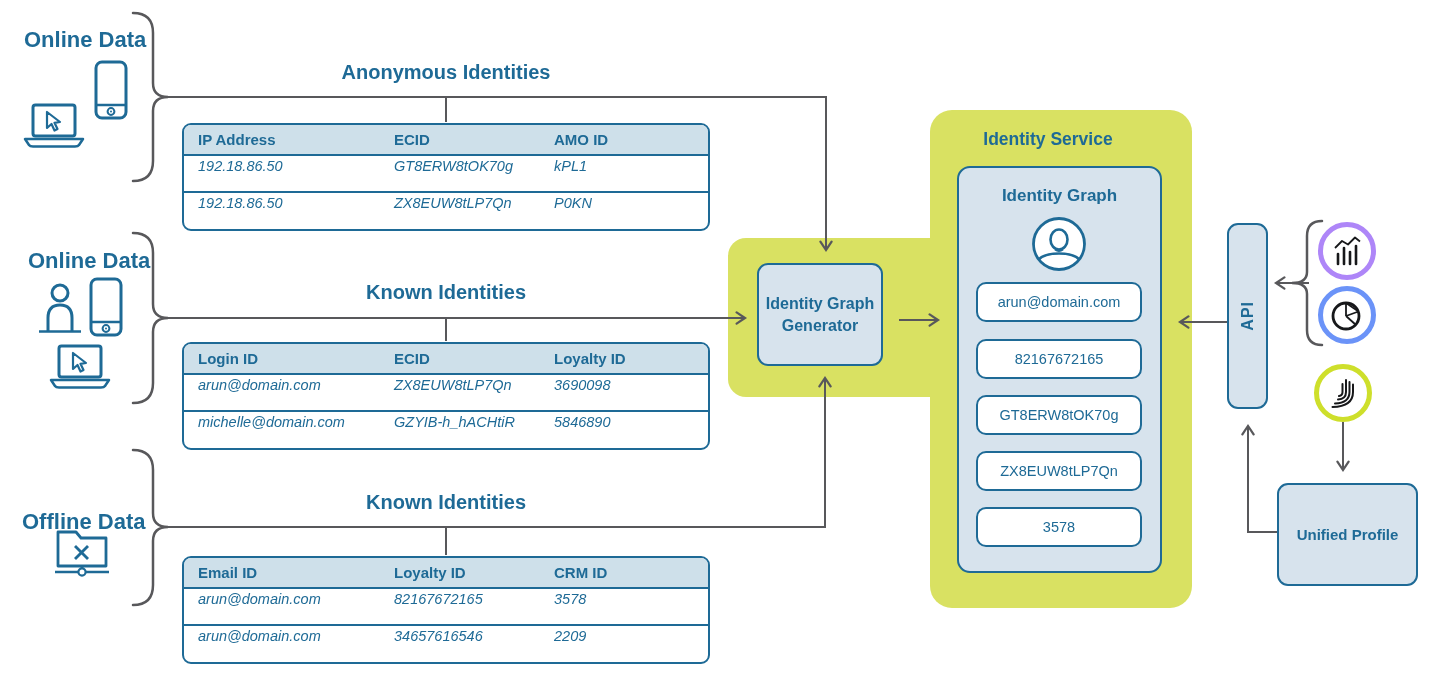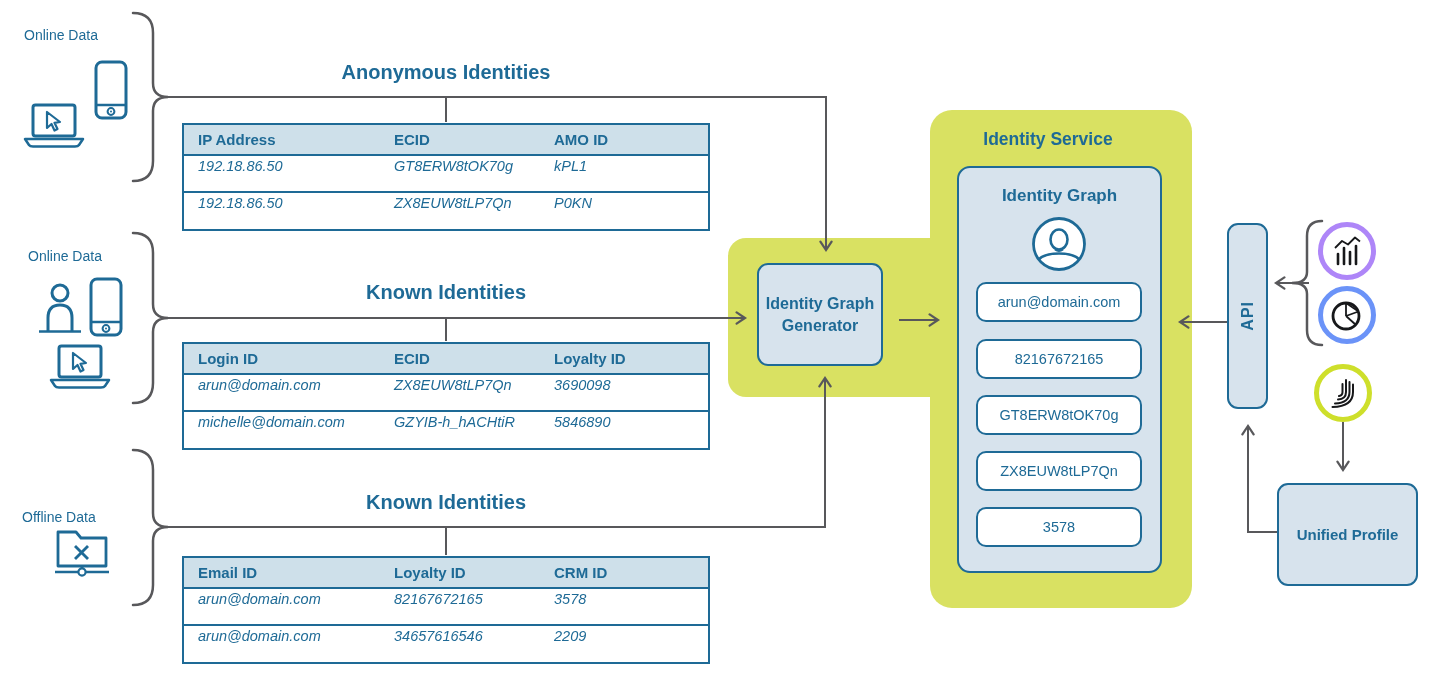--- a/index.html
+++ b/index.html
@@ -8,21 +8,21 @@
     --headerfill:#CEE0EA;
     --green:#D9E162;
     --gray:#58585B;
     --ring-purple:#AE86F8;
     --ring-blue:#6B93F8;
     --ring-green:#CEDF2B;
   }
   html,body{margin:0;padding:0;background:#fff;}
   body{font-family:"Liberation Sans",sans-serif;}
   #canvas{position:relative;width:1439px;height:680px;background:#ffffff;overflow:hidden;}
-  .group-label{position:absolute;font-size:14px;font-weight:400;color:var(--blue);}
+  .group-label{position:absolute;font-size:22px;font-weight:700;color:var(--blue);}
   .flow-title{position:absolute;width:292px;text-align:center;font-size:20px;font-weight:700;color:var(--blue);}
 
   
   .panel-green{position:absolute;background:var(--green);}
   #generator-panel{left:728px;top:238px;width:226px;height:159px;border-radius:18px;}
   #service-panel{left:930px;top:110px;width:262px;height:498px;border-radius:22px;}
 
   
   .blue-box{position:absolute;background:var(--boxfill);border:2.5px solid var(--blue);border-radius:11px;
             display:flex;align-items:center;justify-content:center;text-align:center;
@@ -36,21 +36,21 @@
   #service-title{position:absolute;left:930px;top:129px;width:236px;text-align:center;
                  font-size:17.5px;font-weight:700;color:var(--blue);}
   #graph-title{position:absolute;left:957px;top:186px;width:205px;text-align:center;
                font-size:17px;font-weight:700;color:var(--blue);}
 
   .chip{position:absolute;left:976px;width:166px;height:40px;background:#fff;border:2px solid var(--blue);
         border-radius:10px;display:flex;align-items:center;justify-content:center;
         color:var(--blue);font-size:14.5px;box-sizing:border-box;}
 
   
-  .dtable{position:absolute;width:528px;border:2.5px solid var(--blue);border-radius:0;
+  .dtable{position:absolute;width:528px;border:2.5px solid var(--blue);border-radius:9px;
           overflow:hidden;background:#fff;box-sizing:border-box;}
   .dtable table{border-collapse:collapse;width:100%;table-layout:fixed;}
   .dtable th{height:30px;background:var(--headerfill);color:var(--blue);font-size:15px;font-weight:700;
              text-align:left;padding:0 0 0 14px;border-bottom:2px solid var(--blue);box-sizing:border-box;}
   .dtable td{height:37px;color:var(--blue);font-size:14.5px;text-align:left;padding:0 0 16px 14px;
              box-sizing:border-box;font-style:italic;}
   .dtable tbody tr + tr td{border-top:2px solid var(--blue);}
 
   
   .ring{position:absolute;width:58px;height:58px;border-radius:50%;background:#fff;

